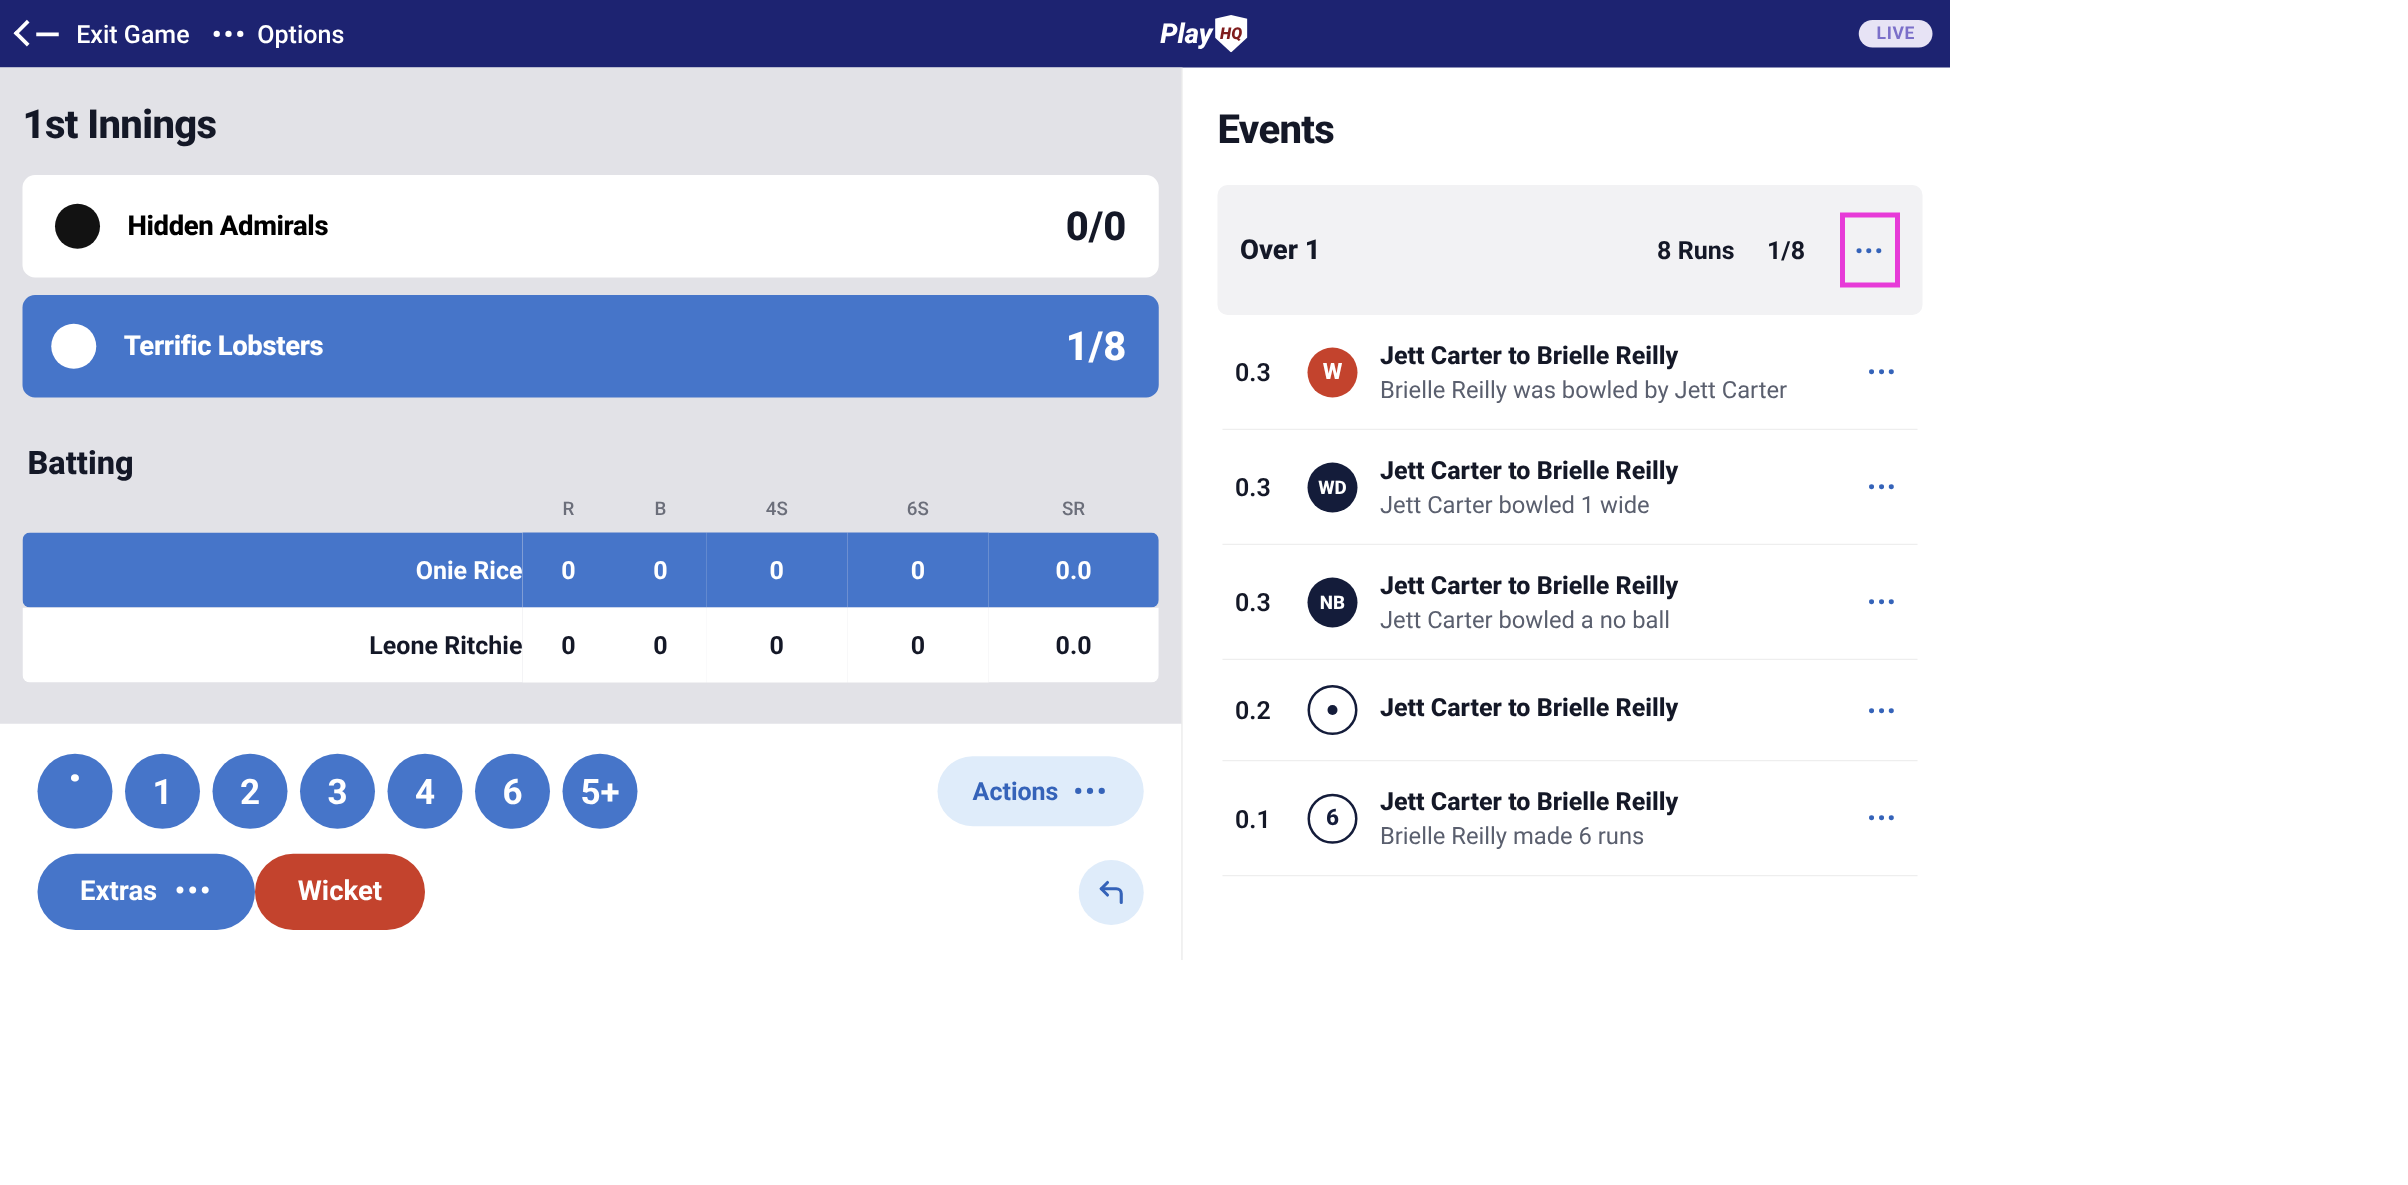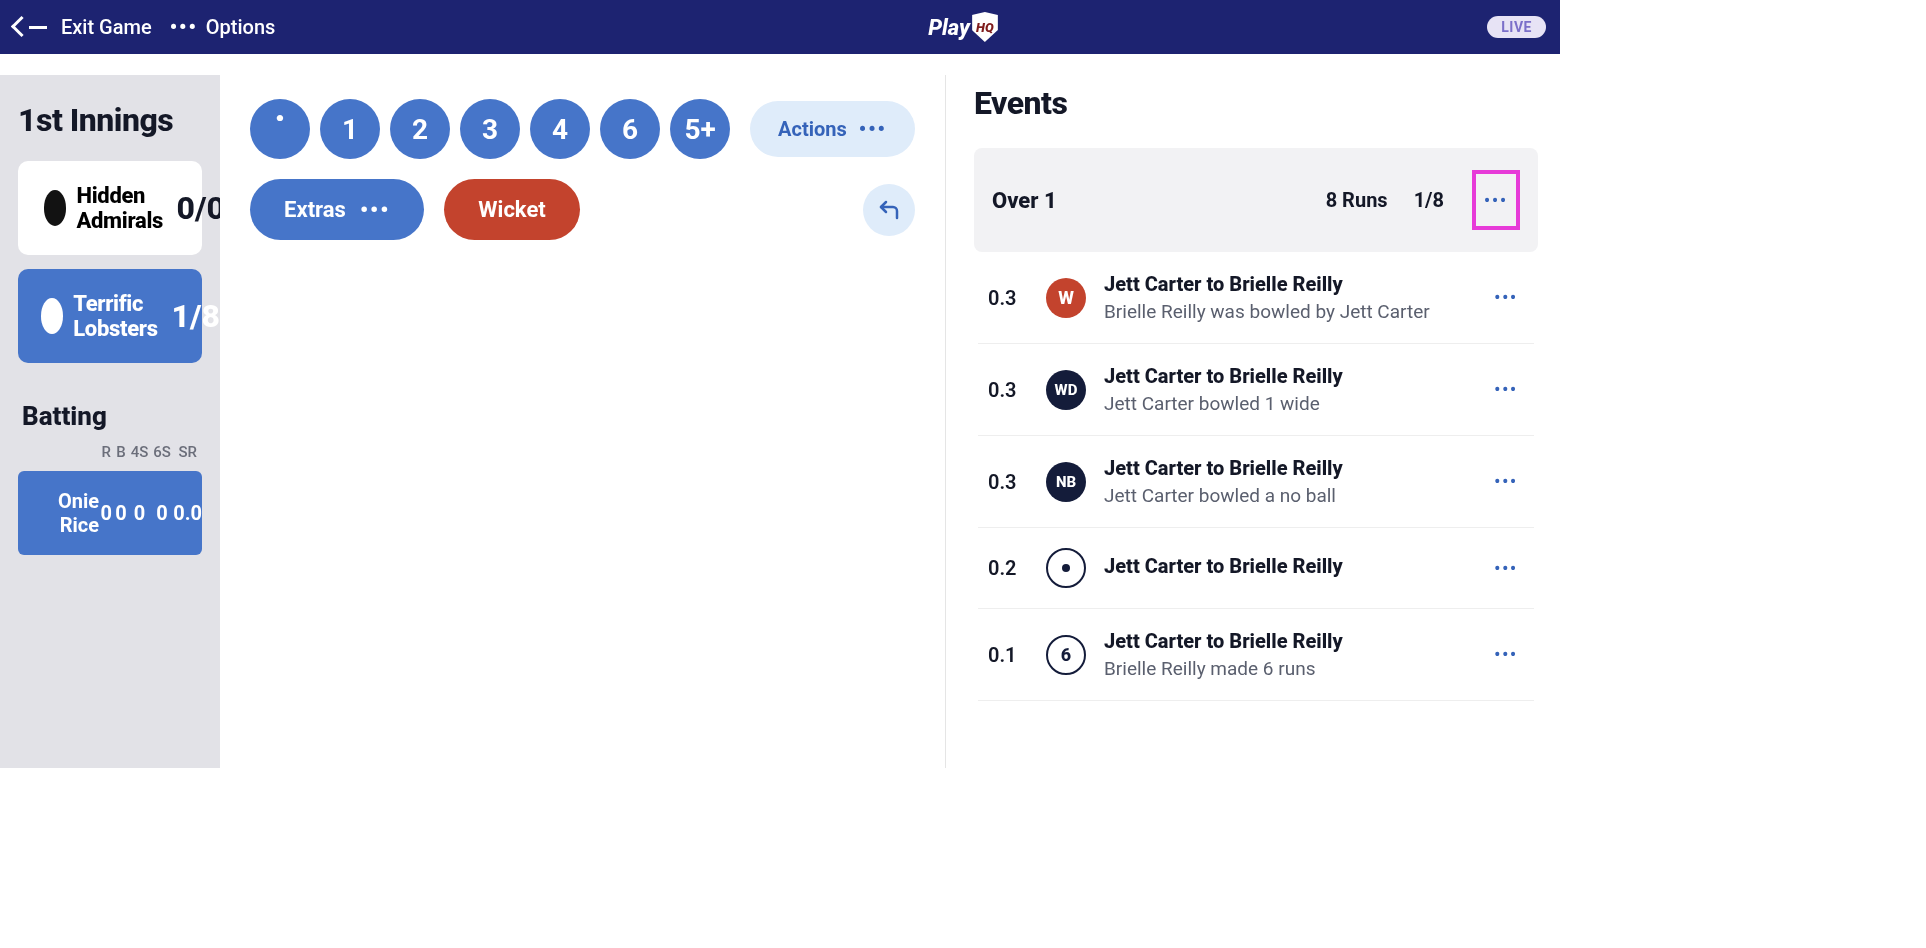--- a/index.html
+++ b/index.html
@@ -31,42 +31,42 @@
     clip-path: polygon(50% 0%, 100% 10%, 100% 60%, 50% 100%, 0% 60%, 0% 10%);
     display:flex;align-items:center;justify-content:center;
     color:#7f1d1d;font-style:italic;font-weight:900;font-size:13px;
   }
   .live-badge {
     background:#e7e3f5; color:#7b6fc9; font-weight:700;
     border-radius:14px; padding:3px 14px; font-size:14px; letter-spacing:0.5px;
   }
   
   .main { display:flex; height:calc(100% - 54px); }
-  .left-col { width: 946px; display:flex; flex-direction:row; border-right:1px solid #e5e5e5;margin-top:21px;}
+  .left-col { width: 946px; display:flex; flex-direction:column; border-right:1px solid #e5e5e5;}
   .right-col { flex:1; padding: 30px 22px 0 28px;}
   
   .scroll-area {
     flex: 1;
     overflow-y:auto;
     background:#e2e2e7;
     padding: 26px 18px 12px 18px;
     position:relative;
   }
   .scroll-area::-webkit-scrollbar{width:12px;}
   .scroll-area::-webkit-scrollbar-track{background:#f1f1f1;}
   .scroll-area::-webkit-scrollbar-thumb{background:#b8b8b8;border-radius:6px;}
   .h-innings { font-size:32px; font-weight:800; color:#141827; margin-bottom:22px; letter-spacing:-0.5px;}
   .team-card {
     border-radius:10px; padding:22px 26px;
     display:flex; align-items:center; justify-content:space-between;
     margin-bottom:14px;
   }
   .team-card.white { background:#fff; }
   .team-card.blue  { background:#4675c9; color:#fff;padding-left:23px; }
-  .team-left { display:flex; align-items:center; gap:10px;}
+  .team-left { display:flex; align-items:center; gap:22px;}
   .disc { width:36px; height:36px; border-radius:50%; }
   .disc.dark { background:#121212;}
   .disc.light{ background:#fff;}
   .team-name { font-size:22px; font-weight:800; letter-spacing:-0.3px;}
   .team-score-light{ font-size:32px; font-weight:800; color:#141827;}
   .team-score-dark { font-size:32px; font-weight:800;}
   .batting-h { font-size:26px; font-weight:800; color:#141827; margin:24px 0 6px 4px;}
   .bat-table { width:100%; border-collapse:separate; border-spacing:0;}
   .bat-table th { font-size:15px; font-weight:500; color:#6b6e7a; text-align:center; padding:6px 0 10px;}
   .bat-table th:first-child{text-align:left;padding-left:20px;}
@@ -87,21 +87,21 @@
     display:flex;align-items:center;justify-content:center;font-size:28px;font-weight:700;
     cursor:pointer;
   }
   .score-btn.dot{font-size:40px;line-height:0;padding-bottom:20px;}
   .spacer{flex:1;}
   .actions-btn{
     background:#dfecfa;color:#3563b9;font-weight:700;font-size:20px;
     border-radius:30px;padding:16px 28px;cursor:pointer;display:flex;align-items:center;gap:12px;
   }
   .dots-h{letter-spacing:2px;font-weight:900;}
-  .ctrl-row2{display:flex;align-items:center;gap:20px;margin-top:20px;}
+  .ctrl-row2{display:flex;align-items:center;margin-top:20px;}
   .extras-btn{
     background:#4675c9;color:#fff;font-weight:700;font-size:22px;
     border-radius:34px;padding:18px 34px;cursor:pointer;display:flex;align-items:center;gap:14px;
   }
   .wicket-btn{
     background:#c3432d;color:#fff;font-weight:700;font-size:22px;
     border-radius:34px;padding:18px 34px;cursor:pointer;
   }
   .undo-btn{
     width:52px;height:52px;border-radius:50%;background:#dfecfa;display:flex;
@@ -200,20 +200,28 @@
             <tr>
           <th style="width:44%;"></th>
           <th>R</th>
           <th>B</th>
           <th>4S</th>
           <th>6S</th>
           <th style="width:15%;">SR</th>
         </tr>
         <tr class="row-striker">
           <td>Onie Rice</td>
+          <td>0</td>
+          <td>0</td>
+          <td>0</td>
+          <td>0</td>
+          <td>0.0</td>
+        </tr>
+        <tr class="row-non">
+          <td>Leone Ritchie</td>
           <td>0</td>
           <td>0</td>
           <td>0</td>
           <td>0</td>
           <td>0.0</td>
         </tr>
       </tbody>
         </table>
     </div>
 

